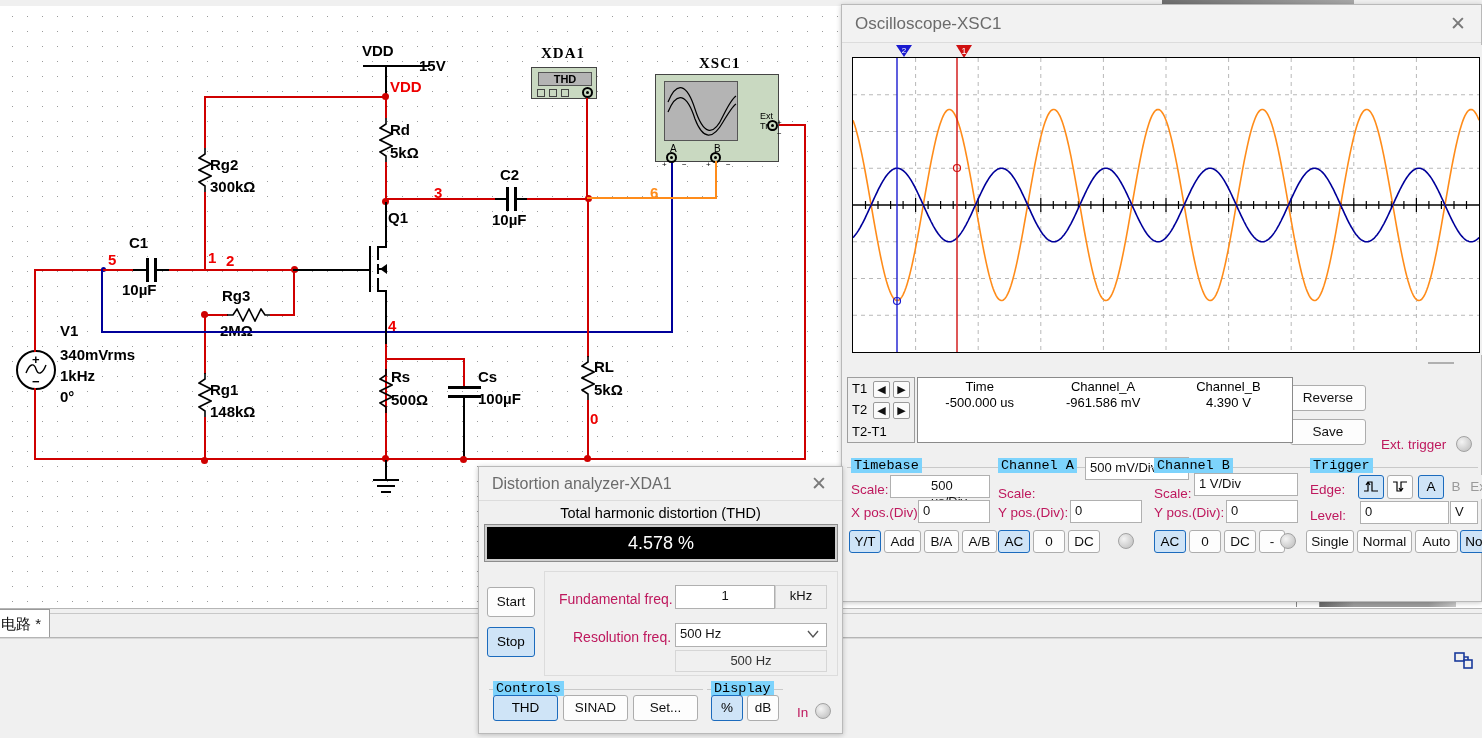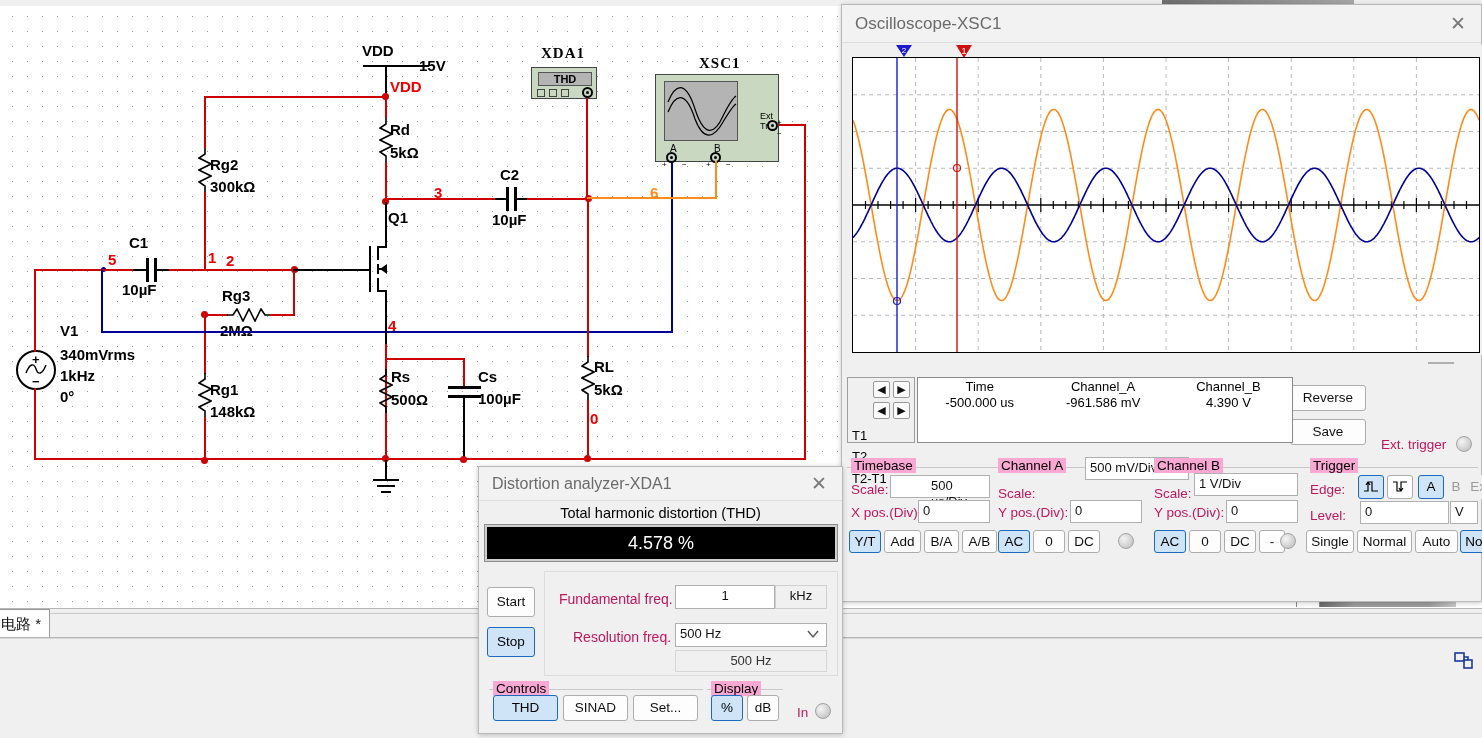--- a/index.html
+++ b/index.html
@@ -121,40 +121,40 @@
     position: absolute; left: 6px; top: 12px; width: 628px; height: 296px;
     background: #ffffff; border: 1px solid #000;
   }
   #readout-block {
     position: absolute; left: 5px; top: 372px; width: 446px; height: 66px;
   }
   #tbox {
     position: absolute; left: 0; top: 0; width: 68px; height: 66px;
     border: 1px solid #9e9e9e; background: #f0f0f0;
   }
-  #tbox .tlab { position: absolute; left: 4px; font-size: 13px; color: #000; margin-top: 47px; }
+  #tbox .tlab { position: absolute; left: 4px; font-size: 13px; color: #000; }
   .arrbtn {
     position: absolute; width: 17px; height: 17px; border: 1px solid #9a9a9a;
     background: #fbfbfb; border-radius: 2px; text-align: center; line-height: 15px;
     font-size: 11px; color: #111;
   }
   #valbox {
     position: absolute; left: 70px; top: 0px; width: 376px; height: 66px;
     background: #ffffff; border: 1px solid #8a8a8a;
     font-size: 13px; color: #000;
   }
   #valbox table { border-collapse: collapse; width: 100%; }
   #valbox td, #valbox th { text-align: center; font-weight: normal; padding: 0; height: 16px; font-size: 13px;}
 
   fieldset.grp {
     position: absolute; margin: 0; padding: 0;
     border: 1px solid #c8c8c8; border-right:none; border-bottom:none; border-left:none;
     border-top: 1px solid #c9c9c9;
   }
-  .grp-title { position: absolute; font-size: 13.5px; color: #000; background: #f9a8d4; padding: 0 3px; }
+  .grp-title { position: absolute; font-size: 13.5px; color: #000; background: #7dd3fc; padding: 0 3px; font-family: Liberation Mono, monospace; }
   .flabel { position: absolute; font-size: 13.5px; color: #be185d; }
   .finput {
     position: absolute; background: #fff; border: 1px solid #b0b0b0; font-size: 13px;
     color: #111; padding: 2px 4px; line-height: 16px;
   }
   .btn {
     position: absolute; background: #fdfdfd; border: 1px solid #adadad; border-radius: 3px;
     font-size: 13.5px; color: #111; text-align: center; line-height: 20px;
   }
   .btn.sel { background: #cfe4f7; border: 1px solid #1c6bbd; color: #000; }

